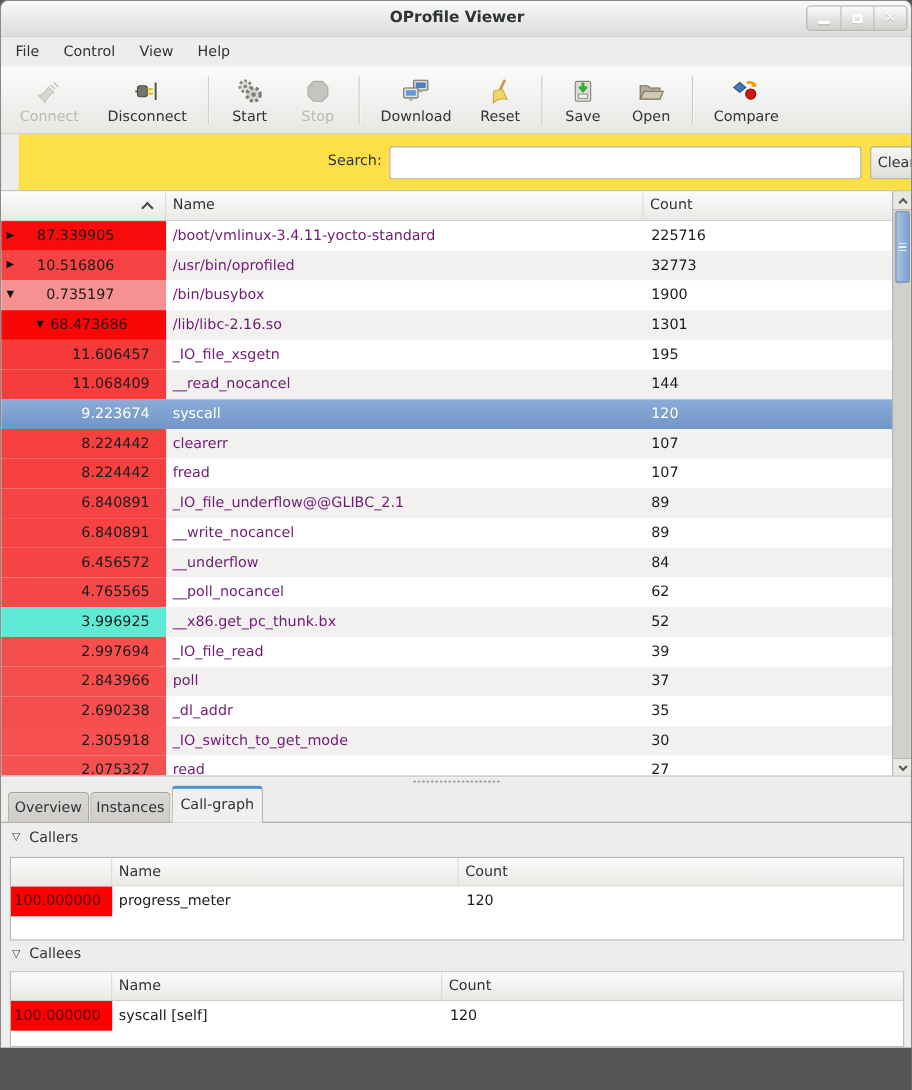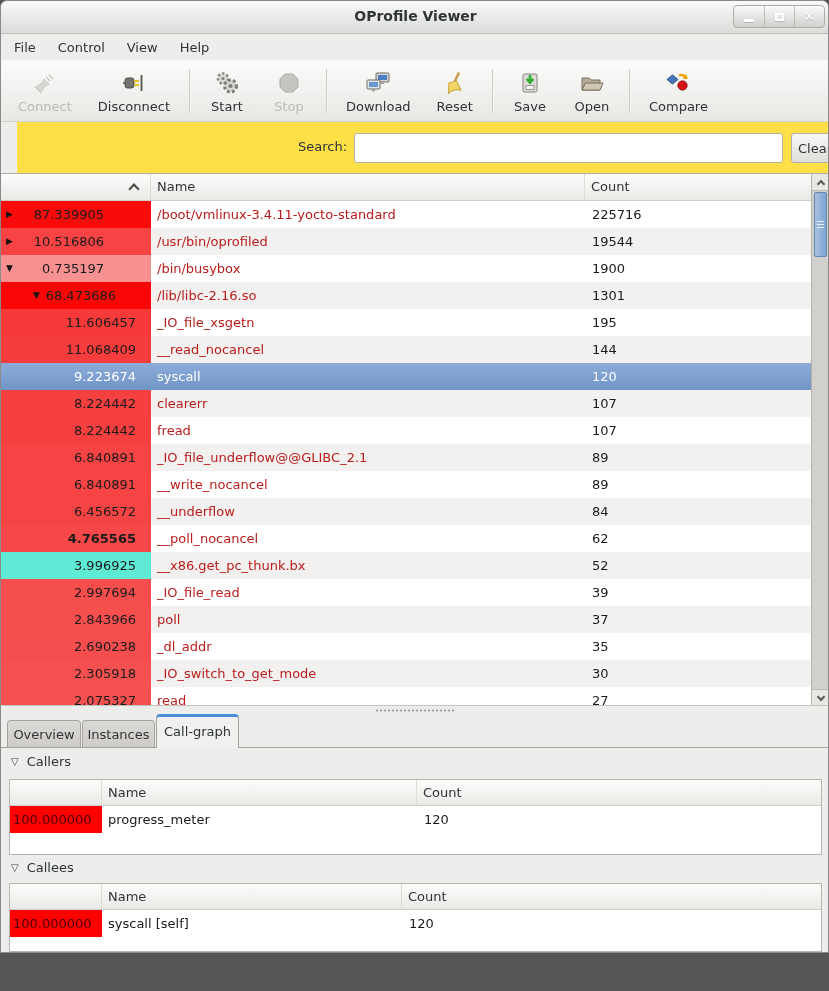--- a/index.html
+++ b/index.html
@@ -60,21 +60,21 @@
   .hcell.h-pct{width:150px;}
   .hcell.h-name{width:434px;}
   .hcell.h-count{flex:1;border-right:none;}
   .sort-arrow{position:absolute;right:12px;top:11px;width:8px;height:8px;
     border-left:2px solid #4a4a48;border-top:2px solid #4a4a48;transform:rotate(45deg);}
   .tree-rows{position:absolute;left:0;top:27px;width:810px;height:505px;overflow:hidden;}
   .trow{display:flex;width:810px;height:27px;line-height:27px;background:#ffffff;}
   .trow.alt{background:#f2f1ef;}
   .cell{white-space:nowrap;overflow:hidden;}
   .cell.pct{width:150px;position:relative;text-align:right;color:#1b1b1b;}
-  .cell.name{width:434px;padding-left:6px;color:#b91c1c;}
+  .cell.name{width:434px;padding-left:6px;color:#701a75;}
   .cell.count{flex:1;padding-left:7px;color:#1a1a1a;}
   .pnum{display:inline-block;}
   .d0 .pnum{padding-right:47px;}
   .d1 .pnum{padding-right:35px;}
   .d2 .pnum{padding-right:15px;}
   .expander{position:absolute;top:0;font-size:9px;color:#141414;line-height:27px;}
   .d0 .expander{left:5px;}
   .d1 .expander{left:32px;}
   .trow.selected{background:linear-gradient(#8cacd9,#7095c7);}
   .trow.selected .cell{color:#ffffff;}
@@ -282,21 +282,21 @@
     </div>
     <div class="tree-rows">
         <div class="trow d0">
           <div class="cell pct" style="background: rgb(249, 11, 11);"><span class="expander">▶</span><span class="pnum">87.339905</span></div>
           <div class="cell name">/boot/vmlinux-3.4.11-yocto-standard</div>
           <div class="cell count">225716</div>
         </div>
         <div class="trow d0 alt">
           <div class="cell pct" style="background: rgb(247, 67, 67);"><span class="expander">▶</span><span class="pnum">10.516806</span></div>
           <div class="cell name">/usr/bin/oprofiled</div>
-          <div class="cell count">19544</div>
+          <div class="cell count">32773</div>
         </div>
         <div class="trow d0">
           <div class="cell pct" style="background: rgb(247, 144, 144);"><span class="expander">▼</span><span class="pnum">0.735197</span></div>
           <div class="cell name">/bin/busybox</div>
           <div class="cell count">1900</div>
         </div>
         <div class="trow d1 alt">
           <div class="cell pct" style="background: rgb(251, 6, 6);"><span class="expander">▼</span><span class="pnum">68.473686</span></div>
           <div class="cell name">/lib/libc-2.16.so</div>
           <div class="cell count">1301</div>
@@ -335,21 +335,21 @@
           <div class="cell pct" style="background: rgb(246, 67, 67);"><span class="pnum">6.840891</span></div>
           <div class="cell name">__write_nocancel</div>
           <div class="cell count">89</div>
         </div>
         <div class="trow d2 alt">
           <div class="cell pct" style="background: rgb(246, 68, 68);"><span class="pnum">6.456572</span></div>
           <div class="cell name">__underflow</div>
           <div class="cell count">84</div>
         </div>
         <div class="trow d2">
-          <div class="cell pct" style="background: rgb(246, 72, 72); font-weight: bold;"><span class="pnum">4.765565</span></div>
+          <div class="cell pct" style="background: rgb(246, 72, 72);"><span class="pnum">4.765565</span></div>
           <div class="cell name">__poll_nocancel</div>
           <div class="cell count">62</div>
         </div>
         <div class="trow d2 alt">
           <div class="cell pct" style="background: #5eead4;"><span class="pnum">3.996925</span></div>
           <div class="cell name">__x86.get_pc_thunk.bx</div>
           <div class="cell count">52</div>
         </div>
         <div class="trow d2">
           <div class="cell pct" style="background: rgb(246, 77, 77);"><span class="pnum">2.997694</span></div>

